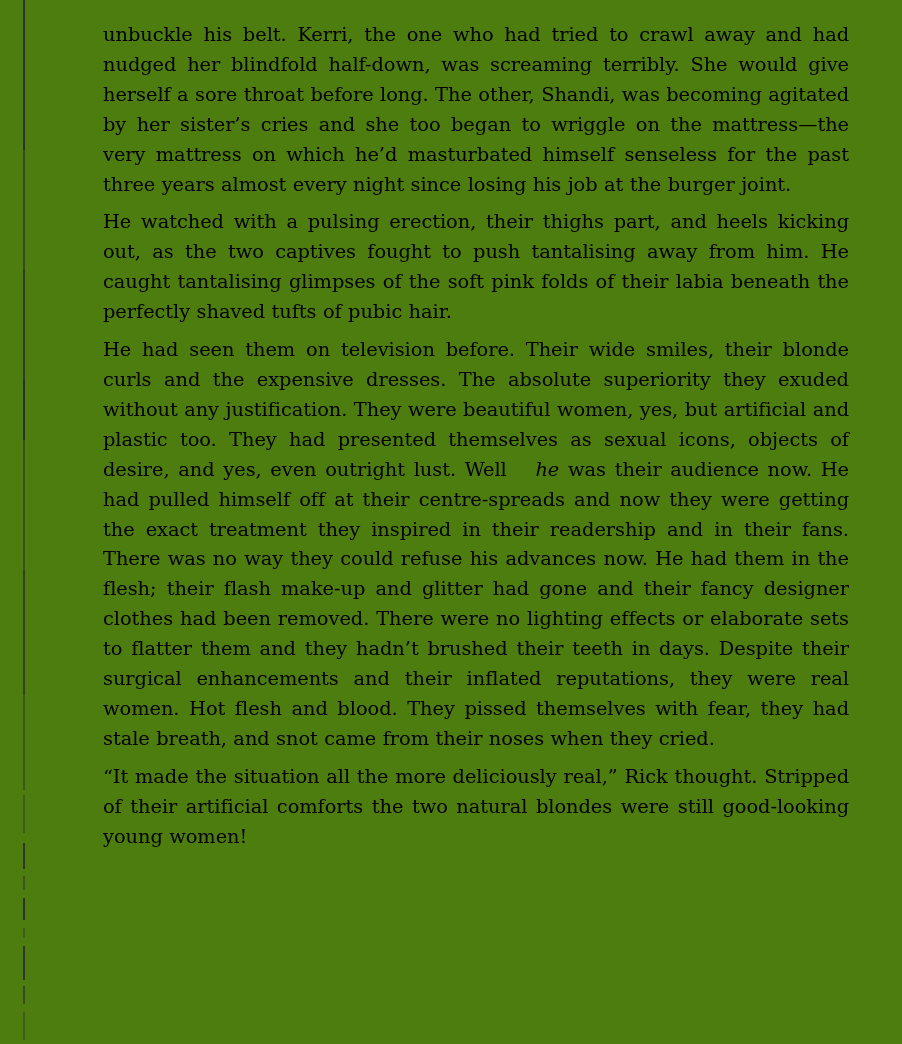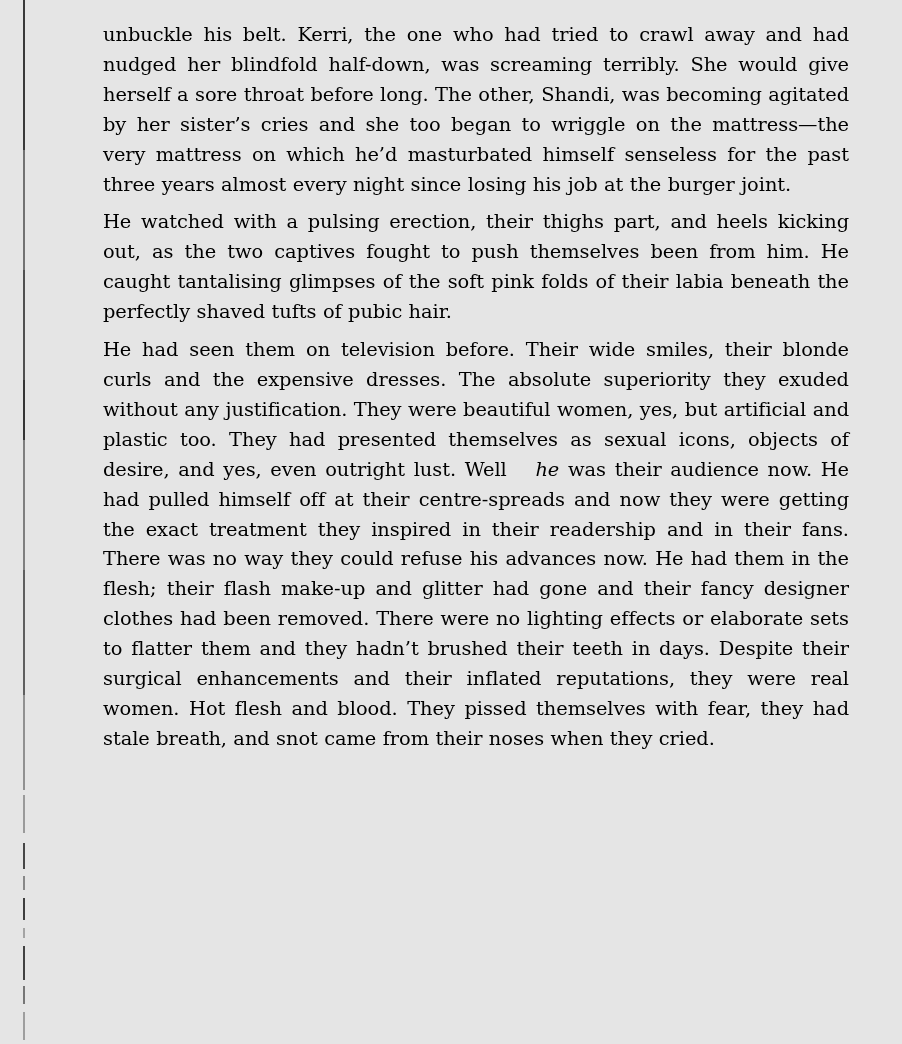--- a/index.html
+++ b/index.html
@@ -6,21 +6,21 @@
   html, body {
     margin: 0;
     padding: 0;
     background: #ffffff;
   }
 
   .page {
     position: relative;
     width: 902px;
     height: 1044px;
-    background: #e5e5e5;
+    background: #4d7c0f;
     overflow: hidden;
     font-family: "DejaVu Serif", "Liberation Serif", serif;
   }
 
   
   .scan-line {
     position: absolute;
     left: 23px;
     top: 0;
     width: 2px;
@@ -98,17 +98,18 @@
     <span class="seg sl10"></span>
     <span class="seg sl11"></span>
     <span class="seg sl12"></span>
     <span class="seg sl13"></span>
     <span class="seg sl14"></span>
     <span class="seg sl15"></span>
   </div>
 
   <div class="text-column">
     <p class="para">unbuckle his belt.  Kerri, the one who had tried to crawl away and had nudged her blindfold half-down, was screaming terribly.  She would give herself a sore throat before long.  The other, Shandi, was becoming agitated by her sister’s cries and she too began to wriggle on the mattress—the very mattress on which he’d masturbated himself senseless for the past three years almost every night since losing his job at the burger joint.</p>
-    <p class="para">He watched with a pulsing erection, their thighs part, and heels kicking out, as the two captives fought to push themselves been from him.  He caught tantalising glimpses of the soft pink folds of their labia beneath the perfectly shaved tufts of pubic hair.</p>
+    <p class="para">He watched with a pulsing erection, their thighs part, and heels kicking out, as the two captives fought to push tantalising away from him.  He caught tantalising glimpses of the soft pink folds of their labia beneath the perfectly shaved tufts of pubic hair.</p>
     <p class="para">He had seen them on television before.  Their wide smiles, their blonde curls and the expensive dresses.  The absolute superiority they exuded without any justification.   They were beautiful women, yes, but artificial and plastic too.  They had presented themselves as sexual icons, objects of desire, and yes, even outright lust.  Well <em>he</em> was their audience now.  He had pulled himself off at their centre-spreads and now they were getting the exact treatment they inspired in their readership and in their fans.  There was no way they could refuse his advances now.  He had them in the flesh; their flash make-up and glitter had gone and their fancy designer clothes had been removed.  There were no lighting effects or elaborate sets to flatter them and they hadn’t brushed their teeth in days.  Despite their surgical enhancements and their inflated reputations, they were real women.  Hot flesh and blood.  They pissed themselves with fear, they had stale breath, and snot came from their noses when they cried.</p>
+    <p class="para">“It made the situation all the more deliciously real,” Rick thought.  Stripped of their artificial comforts the two natural blondes were still good-looking young women!</p>
   </div>
 
 </div>
 
 </body></html>

